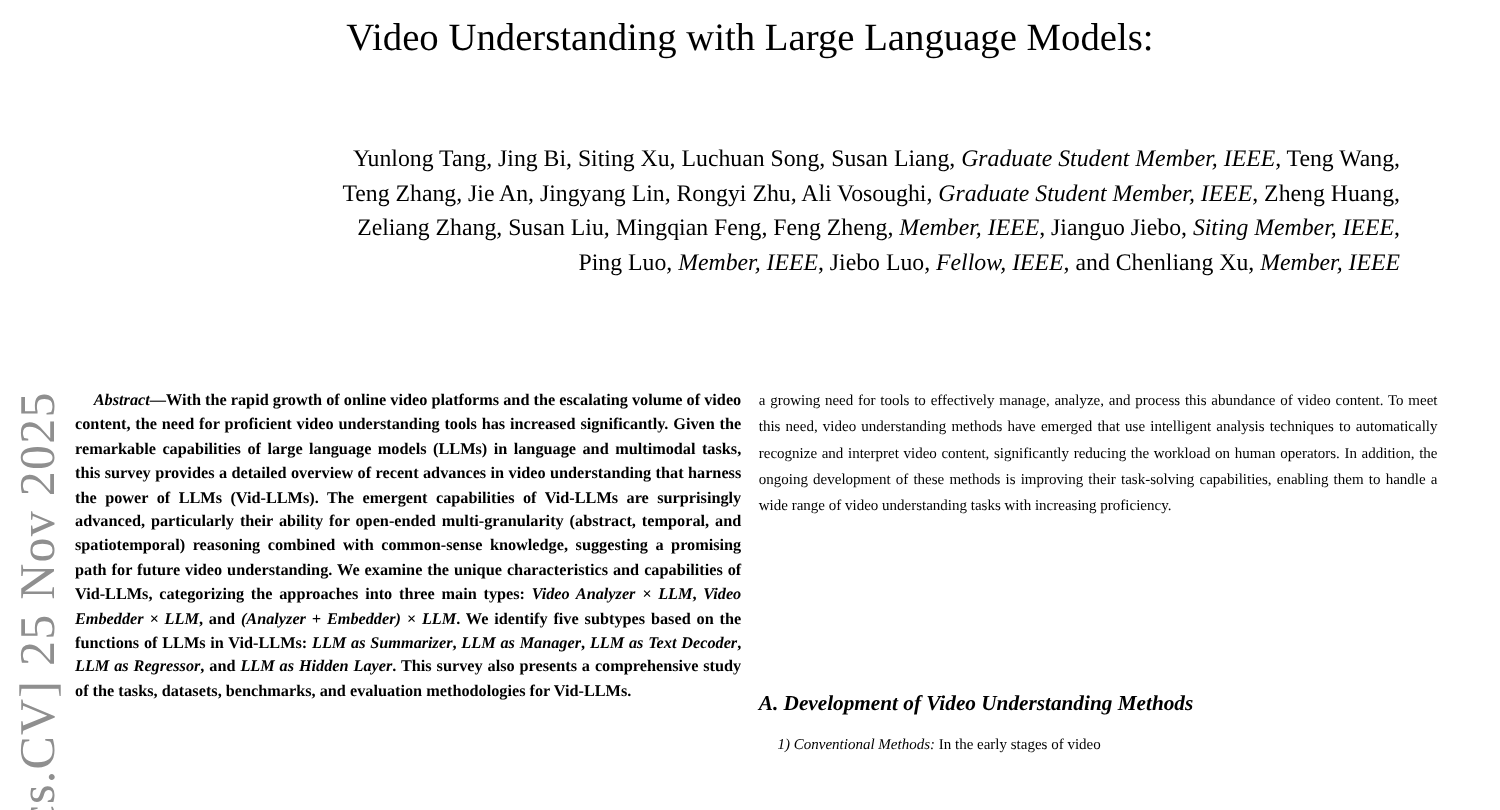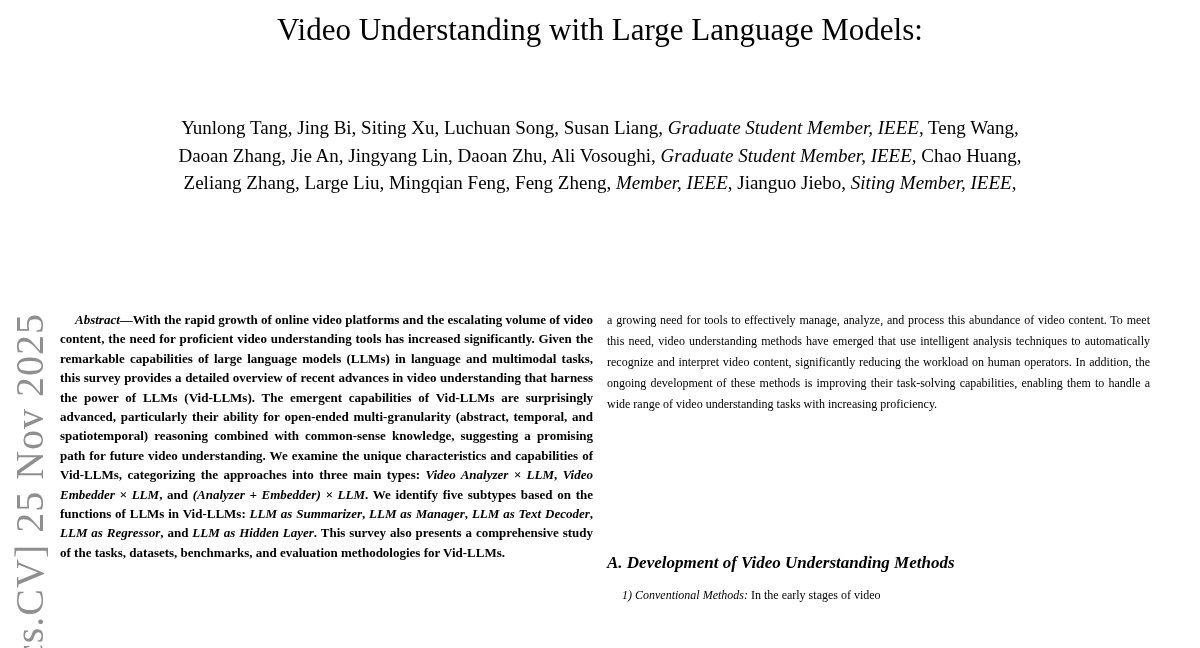--- a/index.html
+++ b/index.html
@@ -43,21 +43,21 @@
     font-weight: normal;
   }
   .title-line { display: block; line-height: 47px; }
 
   
   .authors {
     position: absolute;
     top: 114px;
     left: 80px;
     width: 1040px;
-    text-align: center;
+    text-align: right;
     font-size: 19px;
     line-height: 27.5px;
   }
   .author-line { display: block; }
 
   
   .col-left {
     position: absolute;
     top: 310px;
     left: 60px;
@@ -113,22 +113,23 @@
 <div class="page">
 
   <div class="arxiv-stamp">cs.CV] 25 Nov 2025</div>
 
   <h1 class="title">
     <span class="title-line">Video Understanding with Large Language Models:</span>
   </h1>
 
   <div class="authors">
     <span class="author-line"><span>Yunlong Tang, Jing Bi, Siting Xu, Luchuan Song, Susan Liang, </span><span class="run-i">Graduate Student Member, IEEE</span><span>, Teng Wang,</span></span>
-    <span class="author-line"><span>Daoan Zhang, Jie An, Jingyang Lin, Daoan Zhu, Ali Vosoughi, </span><span class="run-i">Graduate Student Member, IEEE</span><span>, Chao Huang,</span></span>
-    <span class="author-line"><span>Zeliang Zhang, Large Liu, Mingqian Feng, Feng Zheng, </span><span class="run-i">Member, IEEE</span><span>, Jianguo Jiebo, </span><span class="run-i">Siting Member, IEEE</span><span>,</span></span>
+    <span class="author-line"><span>Teng Zhang, Jie An, Jingyang Lin, Rongyi Zhu, Ali Vosoughi, </span><span class="run-i">Graduate Student Member, IEEE</span><span>, Zheng Huang,</span></span>
+    <span class="author-line"><span>Zeliang Zhang, Susan Liu, Mingqian Feng, Feng Zheng, </span><span class="run-i">Member, IEEE</span><span>, Jianguo Jiebo, </span><span class="run-i">Siting Member, IEEE</span><span>,</span></span>
+    <span class="author-line"><span>Ping Luo, </span><span class="run-i">Member, IEEE</span><span>, Jiebo Luo, </span><span class="run-i">Fellow, IEEE</span><span>, and Chenliang Xu, </span><span class="run-i">Member, IEEE</span></span>
   </div>
 
   <div class="col-left">
     <p class="abstract"><span class="run-i">Abstract</span><span>—With the rapid growth of online video platforms and the escalating volume of video content, the need for proficient video understanding tools has increased significantly. Given the remarkable capabilities of large language models (LLMs) in language and multimodal tasks, this survey provides a detailed overview of recent advances in video understanding that harness the power of LLMs (Vid-LLMs). The emergent capabilities of Vid-LLMs are surprisingly advanced, particularly their ability for open-ended multi-granularity (abstract, temporal, and spatiotemporal) reasoning combined with common-sense knowledge, suggesting a promising path for future video understanding. We examine the unique characteristics and capabilities of Vid-LLMs, categorizing the approaches into three main types: </span><span class="run-i">Video Analyzer × LLM</span><span>, </span><span class="run-i">Video Embedder × LLM</span><span>, and </span><span class="run-i">(Analyzer + Embedder) × LLM</span><span>. We identify five subtypes based on the functions of LLMs in Vid-LLMs: </span><span class="run-i">LLM as Summarizer</span><span>, </span><span class="run-i">LLM as Manager</span><span>, </span><span class="run-i">LLM as Text Decoder</span><span>, </span><span class="run-i">LLM as Regressor</span><span>, and </span><span class="run-i">LLM as Hidden Layer</span><span>. This survey also presents a comprehensive study of the tasks, datasets, benchmarks, and evaluation methodologies for Vid-LLMs.</span></p>
   </div>
 
   <div class="col-right">
     <p class="body-par">a growing need for tools to effectively manage, analyze, and process this abundance of video content. To meet this need, video understanding methods have emerged that use intelligent analysis techniques to automatically recognize and interpret video content, significantly reducing the workload on human operators. In addition, the ongoing development of these methods is improving their task-solving capabilities, enabling them to handle a wide range of video understanding tasks with increasing proficiency.</p>
 
     <div class="section-block">

